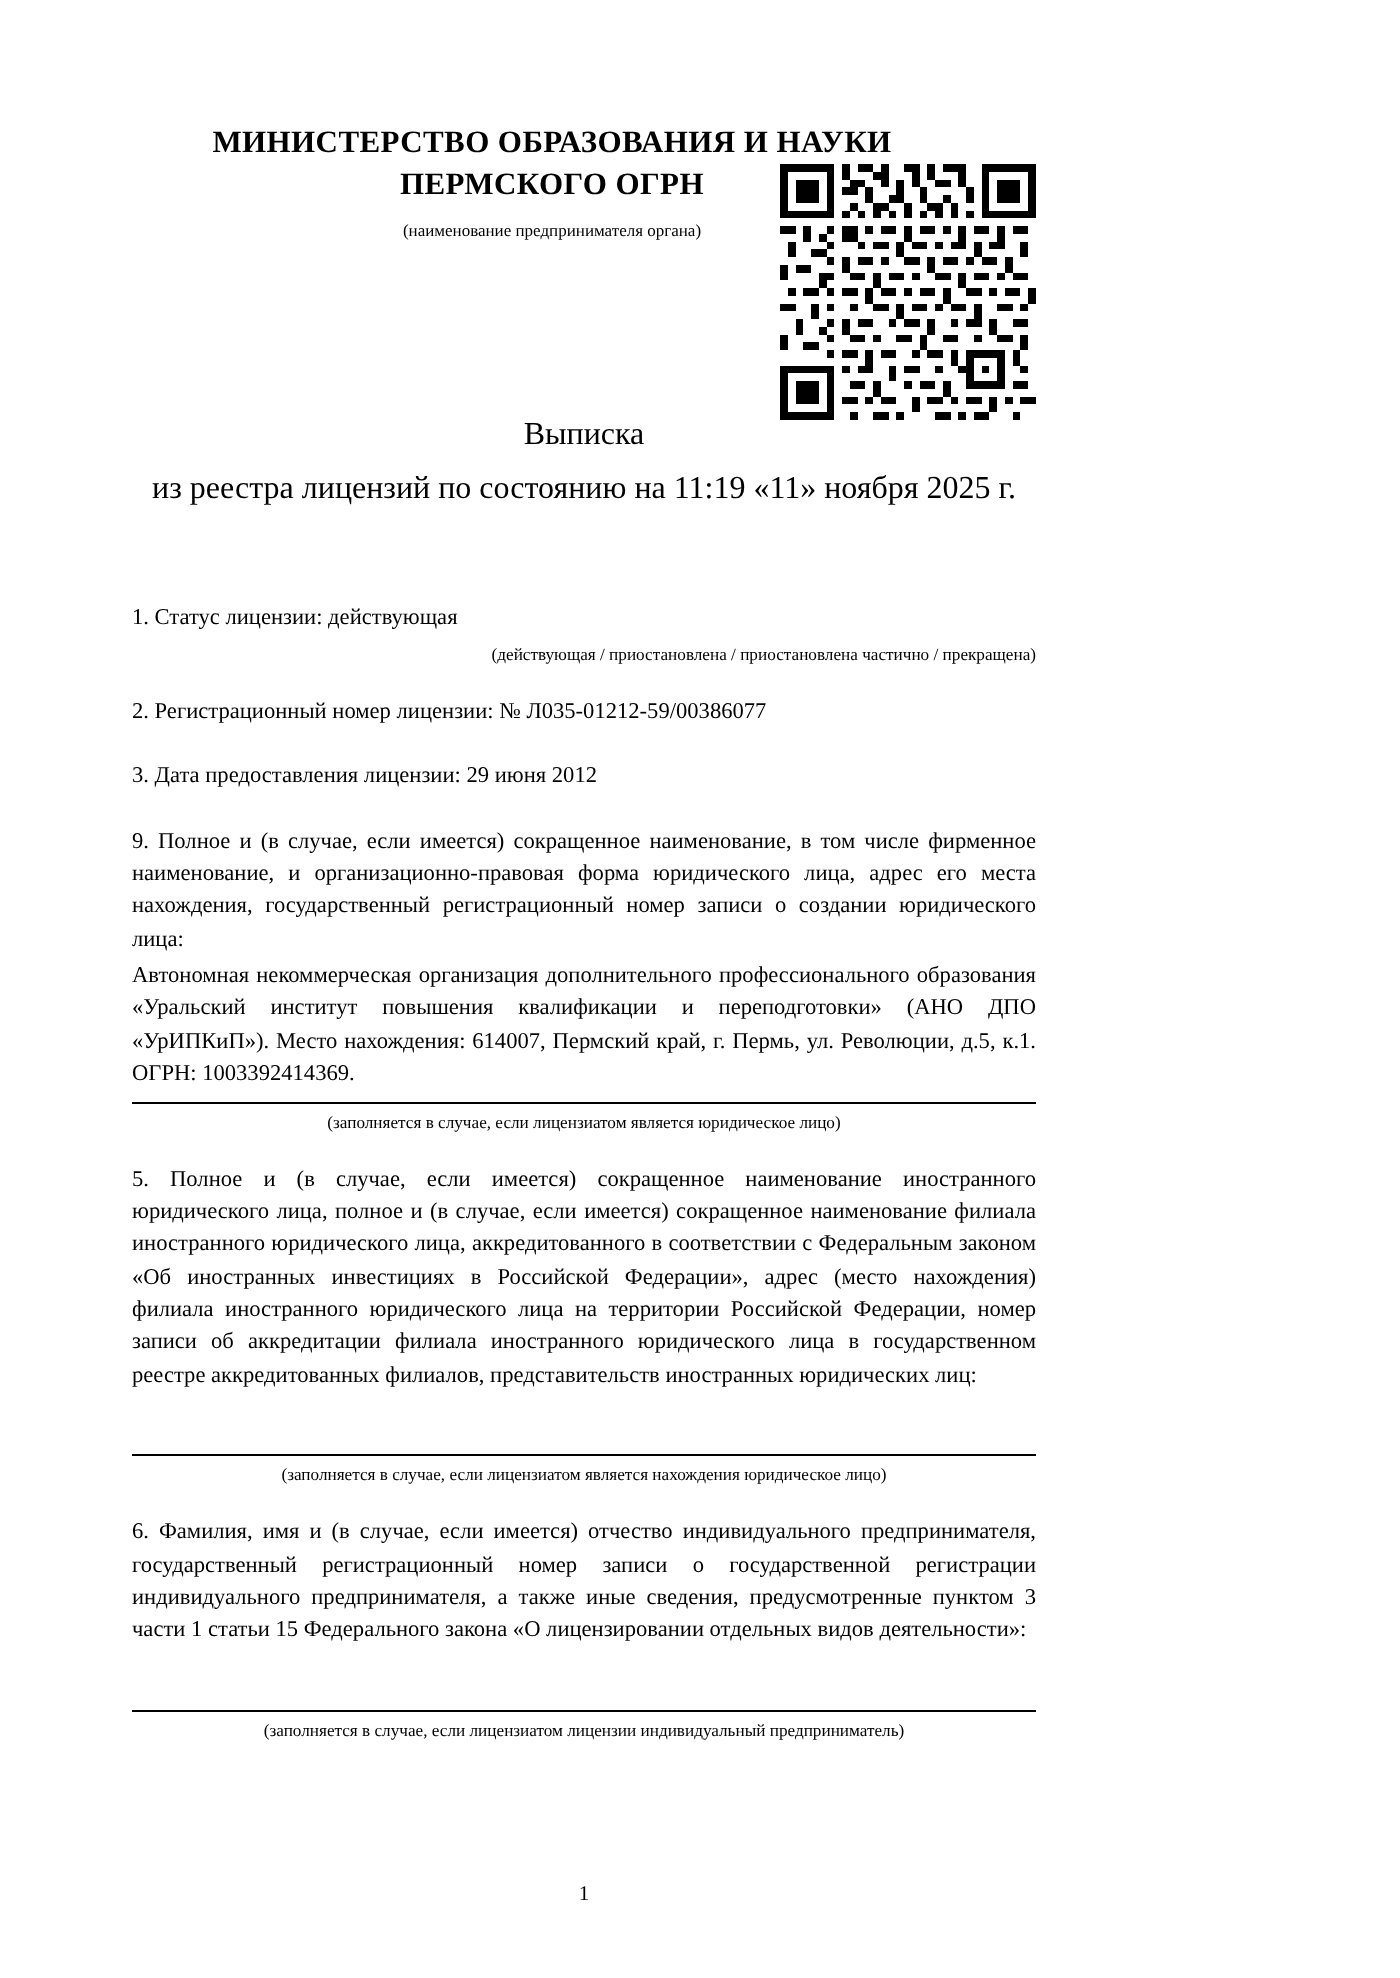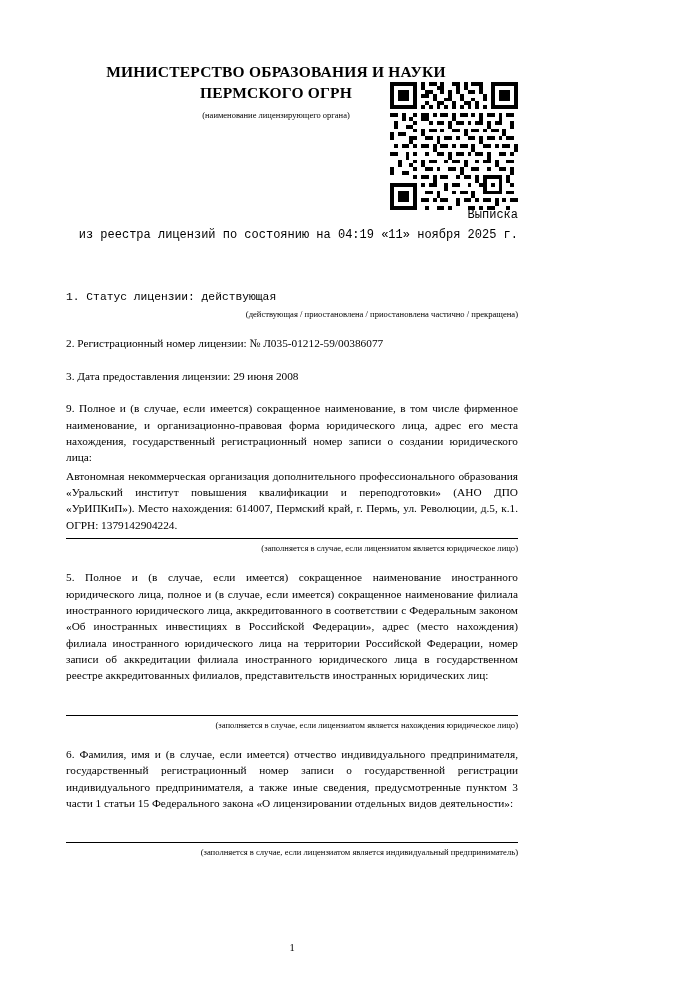--- a/index.html
+++ b/index.html
@@ -45,39 +45,38 @@
     line-height: 1.35;
     letter-spacing: 0.2px;
   }
   .ministry-sub {
     font-size: 8.5px;
     margin-top: 6px;
   }
 
   
   .doc-title {
-    text-align: right;
+    text-align: center;
     margin-top: 86px;
-    font-size: 12px;
+    font-size: 16px;
     line-height: 1.55;
-    font-family: Liberation Mono, monospace;
   }
   .doc-title .line2 { margin-top: 2px; }
 
   
   .item {
     font-size: 11.3px;
     line-height: 1.45;
     text-align: justify;
     margin-top: 16px;
   }
-  .item.first { margin-top: 44px; font-family: Liberation Mono, monospace; }
+  .item.first { margin-top: 44px; }
   .note {
     font-size: 8.6px;
-    text-align: right;
+    text-align: center;
     margin-top: 4px;
   }
   .note.indent-left { text-align: right; padding-left: 60px; }
   .sub-block {
     margin-top: 2px;
     font-size: 11.3px;
     line-height: 1.45;
     text-align: justify;
   }
   .rule {
@@ -301,45 +300,45 @@
         <rect x="30" y="32" width="1" height="1"></rect>
       </g>
     </svg>
   </div>
 
   <div class="header">
     <div class="ministry-title">
       <div>МИНИСТЕРСТВО ОБРАЗОВАНИЯ И НАУКИ</div>
       <div>ПЕРМСКОГО ОГРН</div>
     </div>
-    <div class="ministry-sub">(наименование лицензирующего органа)</div>
+    <div class="ministry-sub">(наименование предпринимателя органа)</div>
   </div>
 
   <div class="doc-title">
     <div>Выписка</div>
-    <div class="line2">из реестра лицензий по состоянию на 04:19 «11» ноября 2025 г.</div>
+    <div class="line2">из реестра лицензий по состоянию на 11:19 «11» ноября 2025 г.</div>
   </div>
 
   <div class="item first">1. Статус лицензии: действующая</div>
   <div class="note indent-left">(действующая / приостановлена / приостановлена частично / прекращена)</div>
 
   <div class="item">2. Регистрационный номер лицензии: № Л035-01212-59/00386077</div>
 
-  <div class="item">3. Дата предоставления лицензии: 29 июня 2008</div>
+  <div class="item">3. Дата предоставления лицензии: 29 июня 2012</div>
 
   <div class="item">9. Полное и (в случае, если имеется) сокращенное наименование, в том числе фирменное наименование, и организационно-правовая форма юридического лица, адрес его места нахождения, государственный регистрационный номер записи о создании юридического лица:</div>
-  <div class="sub-block">Автономная некоммерческая организация дополнительного профессионального образования «Уральский институт повышения квалификации и переподготовки» (АНО ДПО «УрИПКиП»). Место нахождения: 614007, Пермский край, г. Пермь, ул. Революции, д.5, к.1. ОГРН: 1379142904224.</div>
+  <div class="sub-block">Автономная некоммерческая организация дополнительного профессионального образования «Уральский институт повышения квалификации и переподготовки» (АНО ДПО «УрИПКиП»). Место нахождения: 614007, Пермский край, г. Пермь, ул. Революции, д.5, к.1. ОГРН: 1003392414369.</div>
   <hr class="rule">
   <div class="note">(заполняется в случае, если лицензиатом является юридическое лицо)</div>
 
   <div class="item">5. Полное и (в случае, если имеется) сокращенное наименование иностранного юридического лица, полное и (в случае, если имеется) сокращенное наименование филиала иностранного юридического лица, аккредитованного в соответствии с Федеральным законом «Об иностранных инвестициях в Российской Федерации», адрес (место нахождения) филиала иностранного юридического лица на территории Российской Федерации, номер записи об аккредитации филиала иностранного юридического лица в государственном реестре аккредитованных филиалов, представительств иностранных юридических лиц:</div>
   <div class="spacer-lines"></div>
   <hr class="rule">
   <div class="note">(заполняется в случае, если лицензиатом является нахождения юридическое лицо)</div>
 
   <div class="item">6. Фамилия, имя и (в случае, если имеется) отчество индивидуального предпринимателя, государственный регистрационный номер записи о государственной регистрации индивидуального предпринимателя, а также иные сведения, предусмотренные пунктом 3 части 1 статьи 15 Федерального закона «О лицензировании отдельных видов деятельности»:</div>
   <div class="spacer-lines"></div>
   <hr class="rule">
-  <div class="note">(заполняется в случае, если лицензиатом является индивидуальный предприниматель)</div>
+  <div class="note">(заполняется в случае, если лицензиатом лицензии индивидуальный предприниматель)</div>
 
 
   <div class="pageno">1</div>
 </div>
 
 </body></html>

